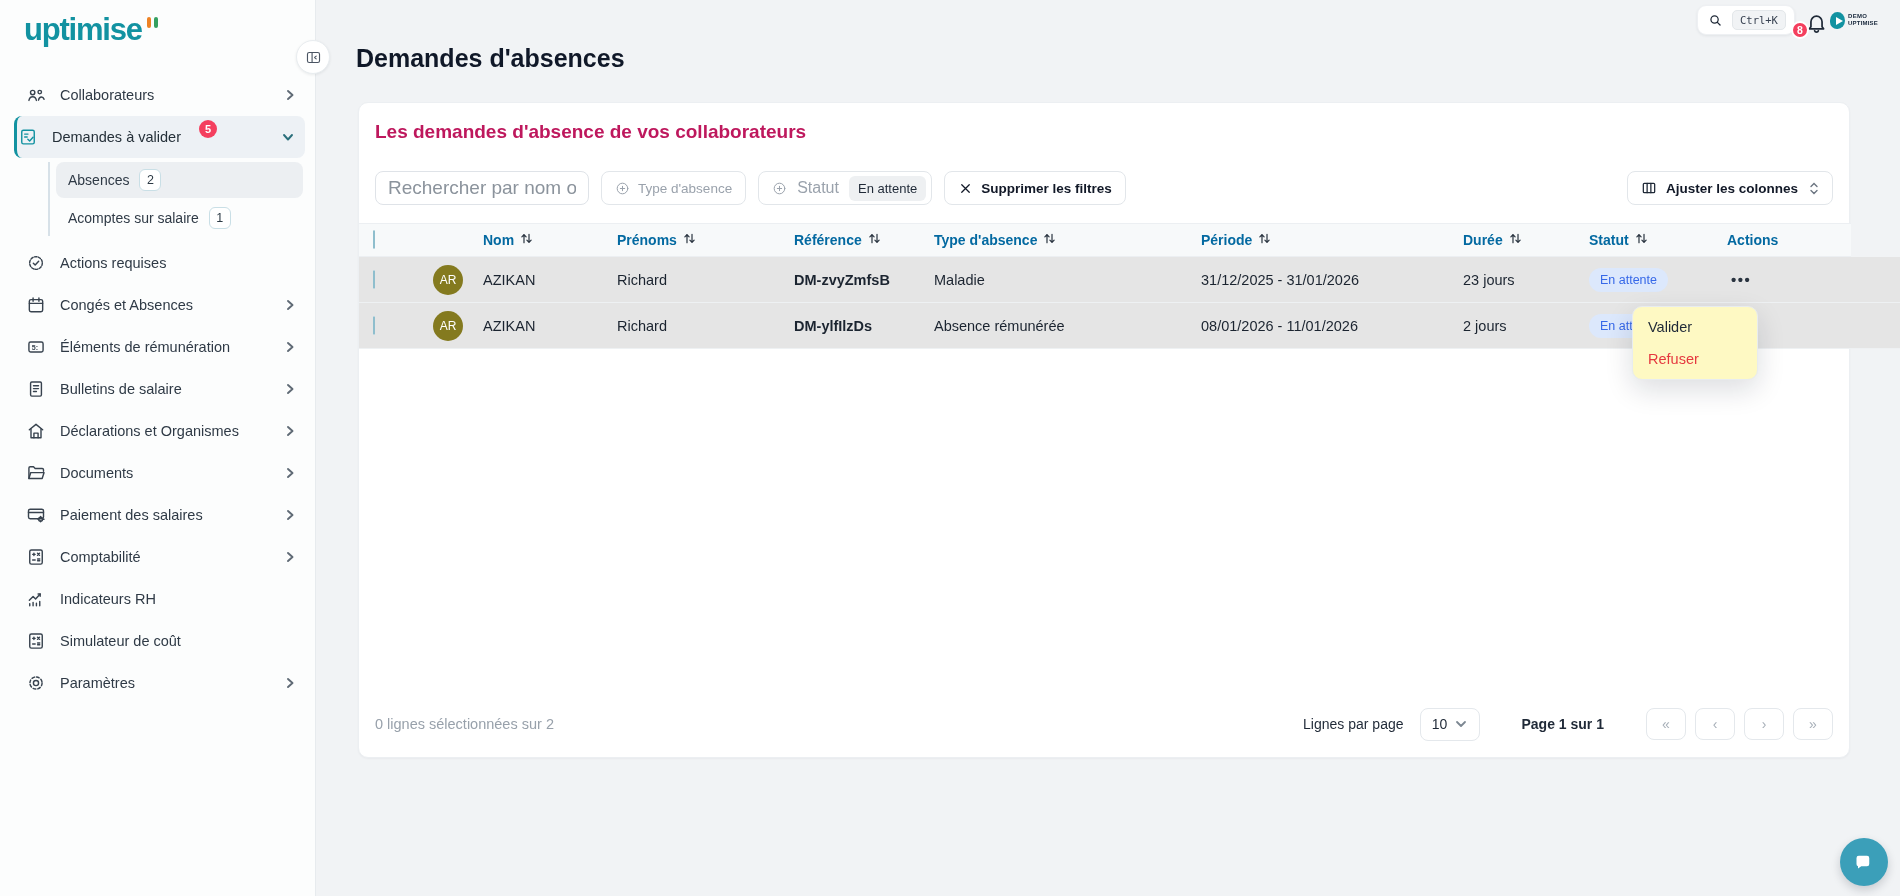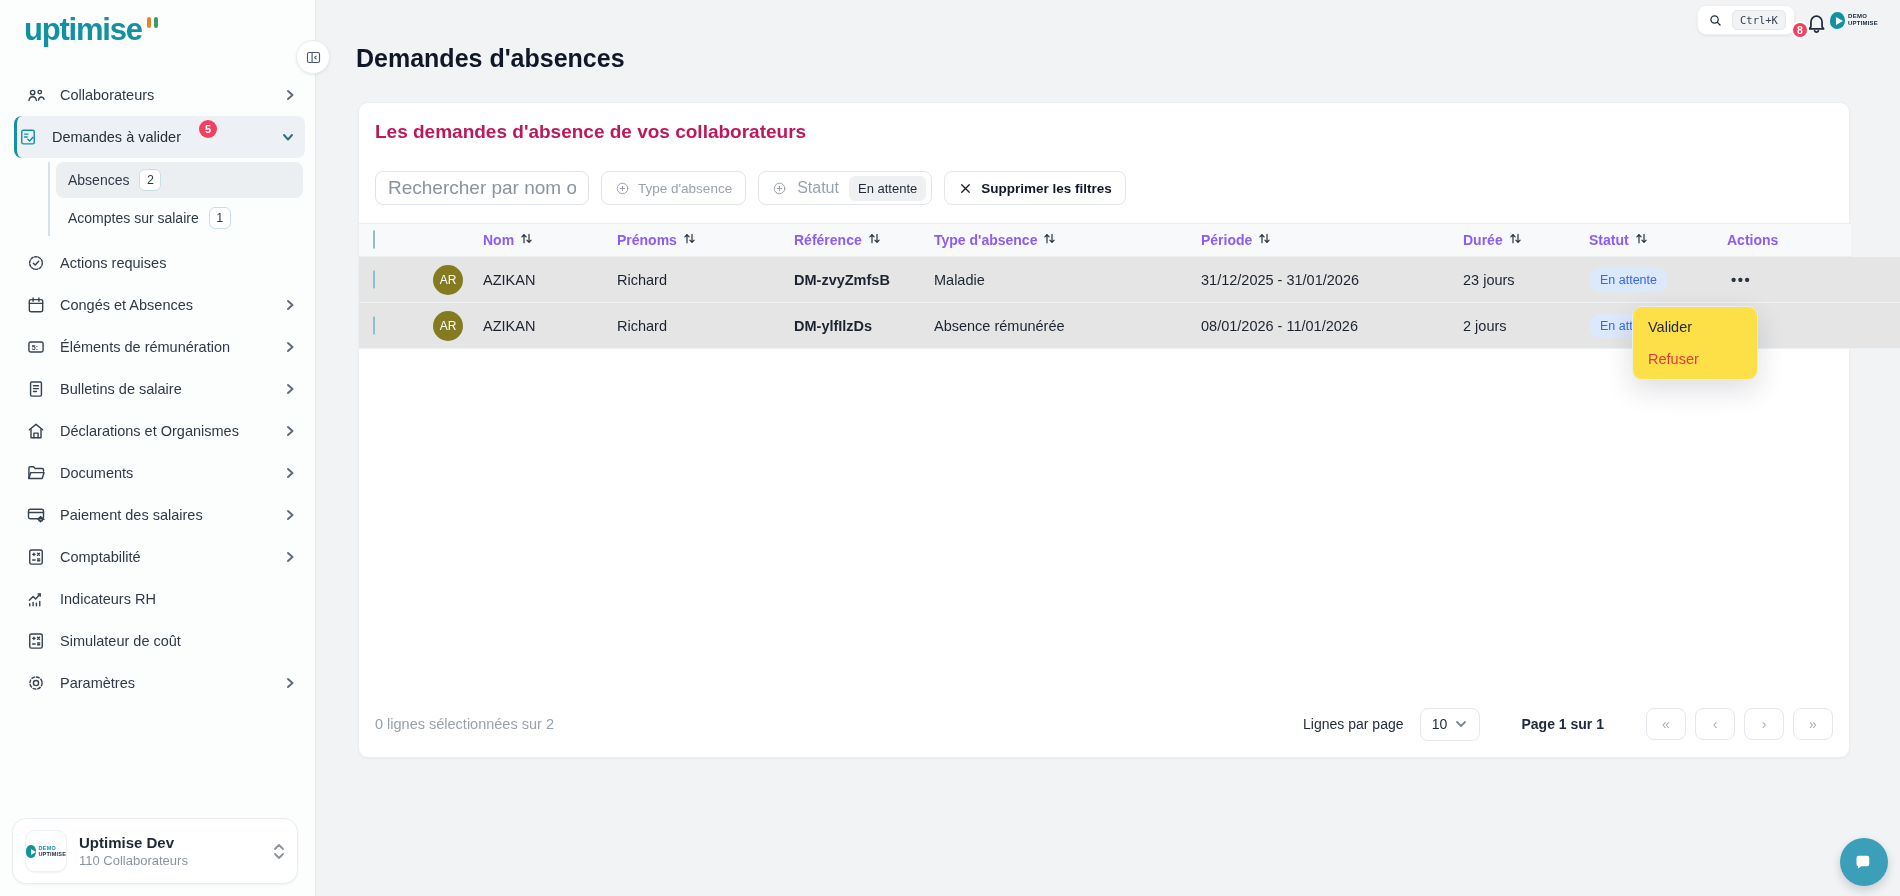--- a/index.html
+++ b/index.html
@@ -82,36 +82,36 @@
   .f-clear { font-weight:600; color:#111827; }
   .f-clear svg { stroke:#111827; stroke-width:2; }
   .f-cols { margin-left:auto; font-weight:600; color:#111827; gap:9px; }
   .f-cols .colsvg { width:16px; height:16px; stroke:#1f2937; stroke-width:1.9; }
   .updown { display:flex; flex-direction:column; gap:1px; margin-left:2px; }
   .updown svg { width:10px; height:6px; stroke:#6b7480; stroke-width:1.8; }
 
   
   .trow { display:grid; grid-template-columns:64px 184px 177px 140px 267px 262px 126px 138px 134px; align-items:center; }
   .thead { position:absolute; left:0; top:120px; width:1492px; height:34px; background:#f7f9fa; border-top:1px solid #eceff2; border-bottom:1px solid #eceff2; }
-  .th { font-size:14px; font-weight:600; color:#8b5cf6; display:flex; align-items:center; gap:6px; padding-left:10px; cursor:pointer; }
+  .th { font-size:14px; font-weight:600; color:#0369a1; display:flex; align-items:center; gap:6px; padding-left:10px; cursor:pointer; }
   .th.no-sort { cursor:default; }
   .th-nom { padding-left:60px; }
   .sort-ic svg { width:13px; height:13px; stroke:#2a3440; fill:none; stroke-width:1.3; stroke-linecap:round; stroke-linejoin:round; }
   .tbody-row { position:absolute; left:0; width:1800px; height:46px; border-bottom:1px solid #eef1f3; cursor:pointer; background:#e5e5e5; }
   .row-0 { top:154px; } .row-1 { top:200px; }
   .cell { font-size:14.5px; color:#1b2430; padding-left:10px; white-space:nowrap; }
   .cell-ref { font-weight:700; }
   .checkbox { width:18px; height:18px; border:1.5px solid #8fbecd; border-radius:5px; background:#fff; margin-left:14px; cursor:pointer; }
   .nom-cell { display:flex; align-items:center; gap:20px; padding-left:10px; }
   .avatar { width:30px; height:30px; border-radius:50%; background:#847a1f; color:#fff; font-size:12px; font-weight:500; display:flex; align-items:center; justify-content:center; }
   .status-badge { display:inline-block; background:#dce8fc; color:#3668e8; font-size:12.5px; font-weight:500; border-radius:999px; padding:5px 11px; }
   .dots-btn { font-size:15px; font-weight:700; color:#2a3440; letter-spacing:1.5px; padding-left:14px; cursor:pointer; }
 
   
-  .ctx-menu { position:absolute; left:1632px; top:306px; width:126px; background:#fde047; border:1px solid #e8ecef; border-radius:10px; box-shadow:0 10px 28px rgba(16,24,40,.14); padding:4px 0; z-index:50; }
+  .ctx-menu { position:absolute; left:1632px; top:306px; width:126px; background:#fef9c3; border:1px solid #e8ecef; border-radius:10px; box-shadow:0 10px 28px rgba(16,24,40,.14); padding:4px 0; z-index:50; }
   .ctx-item { padding:8px 15px; font-size:14.5px; color:#1f2937; cursor:pointer; }
   .ctx-item.danger { color:#e5383f; }
 
   
   .card-footer { position:absolute; left:16px; right:16px; bottom:16px; height:34px; display:flex; align-items:center; }
   .sel-info { font-size:14.5px; color:#98a1ab; }
   .cf-right { margin-left:auto; display:flex; align-items:center; }
   .rpp-label { font-size:14px; font-weight:500; color:#1f2937; }
   .rpp-select { margin-left:16px; width:60px; height:33px; border:1px solid #e4e8ec; border-radius:8px; background:#fff; display:flex; align-items:center; justify-content:center; gap:8px; font-size:14px; color:#1f2937; cursor:pointer; }
   .rpp-select svg { width:12px; height:8px; stroke:#7c8792; fill:none; stroke-width:1.8; stroke-linecap:round; stroke-linejoin:round; }
@@ -321,41 +321,20 @@
         </span>
       <span class="nav-label">Paramètres</span>
       <span class="chev">
           <svg viewBox="0 0 14 14">
             <path d="M5 3l4.5 4L5 11"></path>
           </svg>
         </span>
     </div>
   </nav>
 
-  <div class="workspace">
-    <span class="ws-logo">
-      <span class="ws-mark"></span>
-      <span class="ws-logotxt">
-        <b>DEMO</b>
-        <span>UPTIMISE</span>
-      </span>
-    </span>
-    <span class="ws-meta">
-      <span class="ws-name">Uptimise Dev</span>
-      <span class="ws-sub">110 Collaborateurs</span>
-    </span>
-    <span class="ws-chev">
-      <svg viewBox="0 0 12 8">
-          <path d="M2 6l4-4 4 4"></path>
-        </svg>
-      <svg viewBox="0 0 12 8">
-          <path d="M2 2l4 4 4-4"></path>
-        </svg>
-    </span>
-  </div>
 </aside>
 
 <button class="panel-toggle">
   <svg viewBox="0 0 24 24">
       <rect x="3.5" y="5" width="17" height="14" rx="2.5"></rect>
       <path d="M10 5v14"></path>
       <path d="M15.8 10l-2.2 2 2.2 2"></path>
     </svg>
 </button>
 
@@ -404,20 +383,35 @@
         </svg>
       <span class="f-muted">Statut</span>
       <span class="chip">En attente</span>
     </div>
     <button class="f-btn f-clear">
       <svg viewBox="0 0 24 24">
           <path d="M6 6l12 12M18 6L6 18"></path>
         </svg>
       <span>Supprimer les filtres</span>
     </button>
+    <button class="f-btn f-cols">
+      <svg class="colsvg" viewBox="0 0 24 24">
+          <rect x="3.5" y="5" width="17" height="14" rx="1.5"></rect>
+          <path d="M9.2 5v14M14.8 5v14"></path>
+        </svg>
+      <span>Ajuster les colonnes</span>
+      <span class="updown">
+        <svg viewBox="0 0 12 8">
+            <path d="M2 6l4-4 4 4" fill="none"></path>
+          </svg>
+        <svg viewBox="0 0 12 8">
+            <path d="M2 2l4 4 4-4" fill="none"></path>
+          </svg>
+      </span>
+    </button>
   </div>
 
   <div class="trow thead">
     <div><span class="checkbox"></span></div>
     <div class="th th-nom">
         <span>Nom</span>
         <span class="sort-ic"><svg viewBox="0 0 14 14">
             <path d="M4.3 11.5V2.8M4.3 2.8L2 5.2M4.3 2.8l2.3 2.4"></path>
             <path d="M9.7 2.5v8.7M9.7 11.2L7.4 8.8M9.7 11.2L12 8.8"></path>
           </svg></span>

